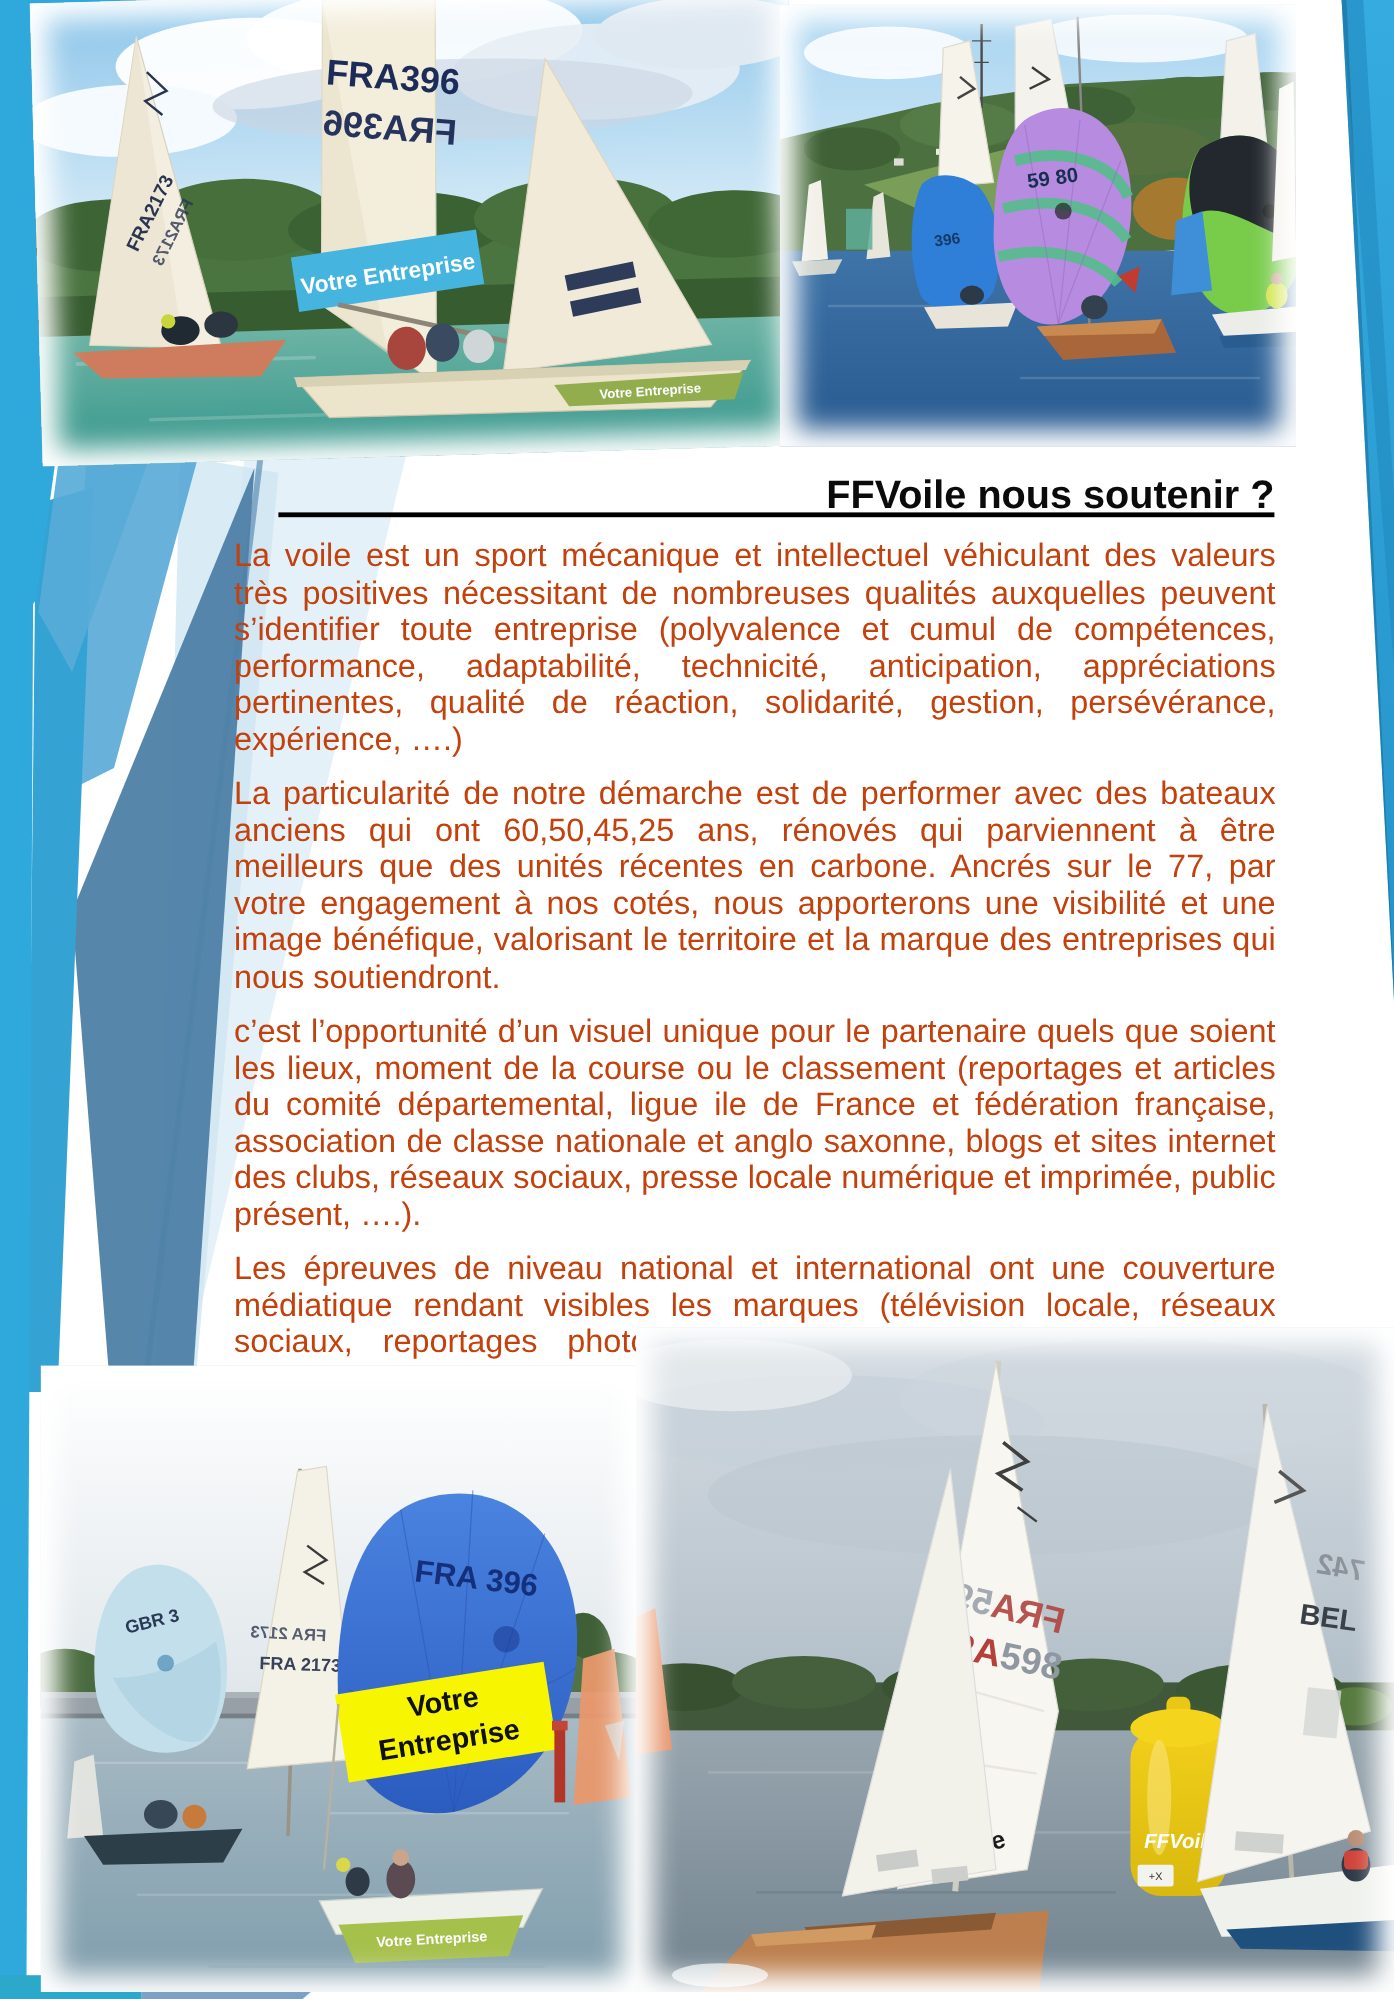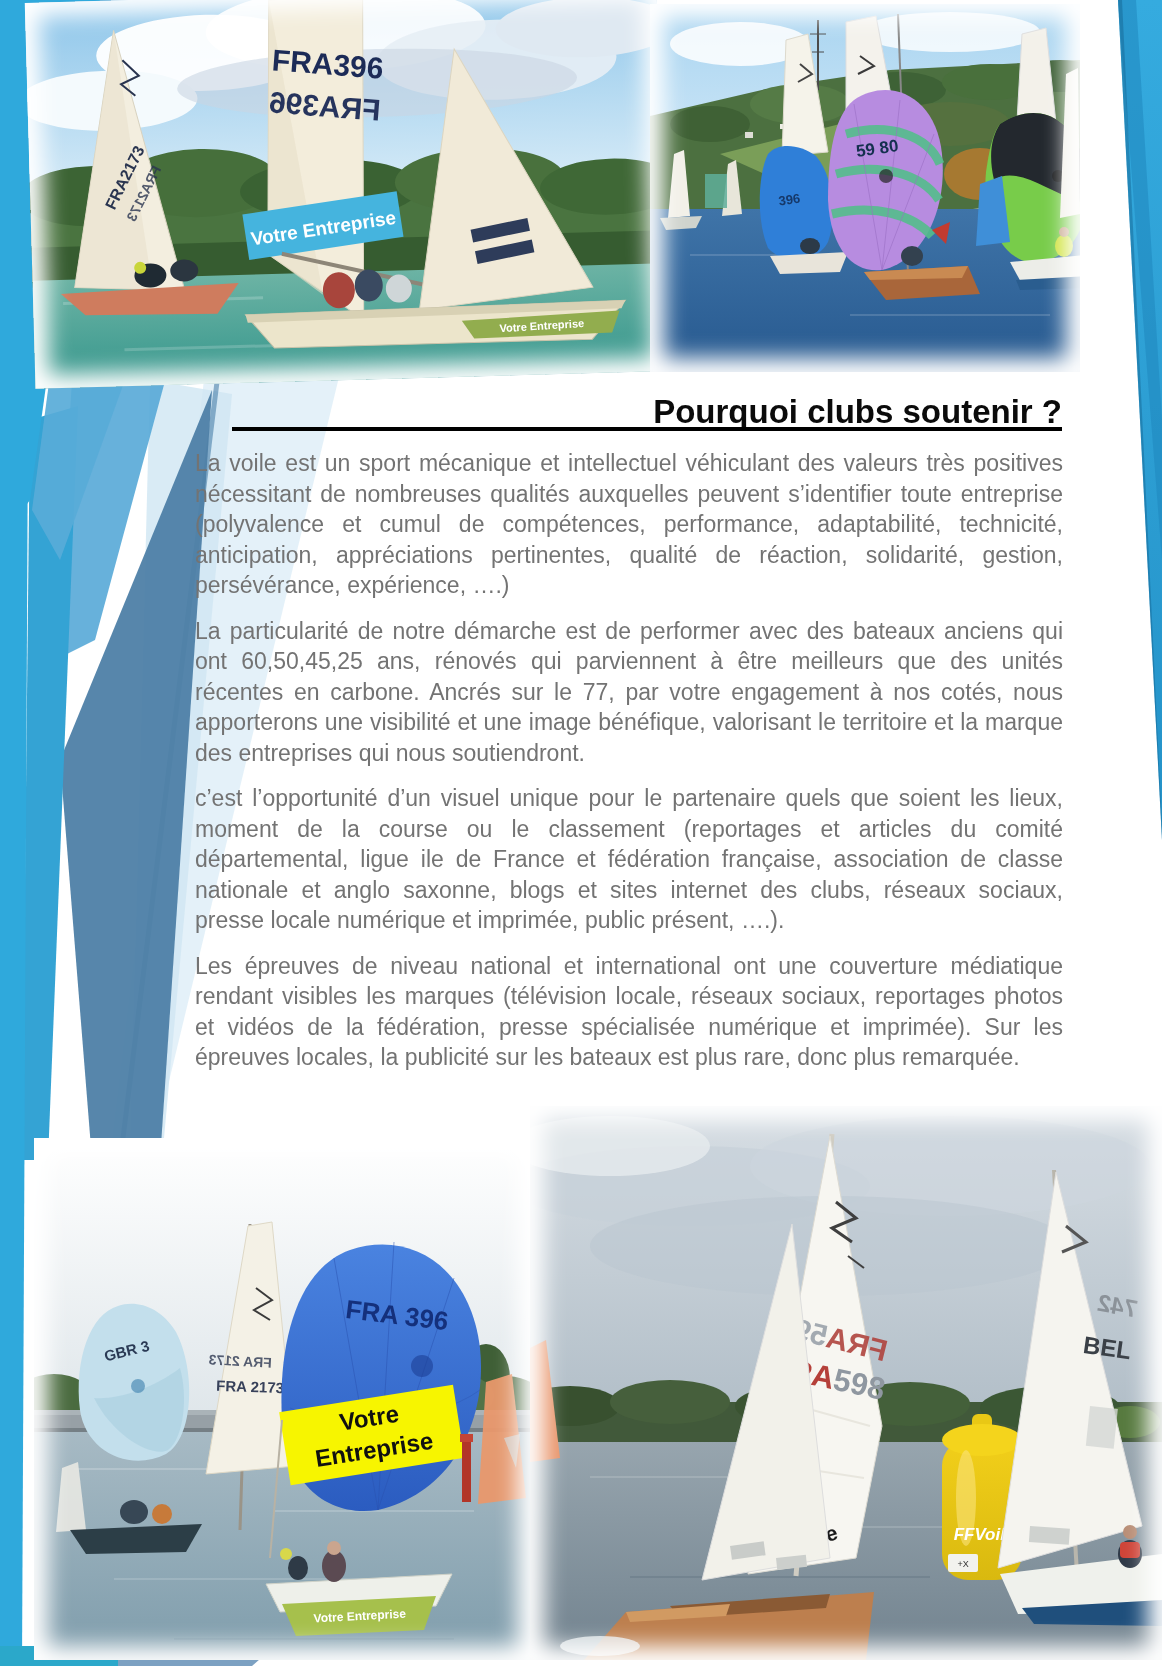--- a/index.html
+++ b/index.html
@@ -9,22 +9,22 @@
   .photo{position:absolute;overflow:hidden;background:#dfe9ef;}
   .photo svg{position:absolute;inset:0;width:100%;height:100%;display:block;}
   .feather{position:absolute;inset:0;box-shadow:inset 0 0 22px 14px #fff;pointer-events:none;}
   #photo-a{left:30px;top:-6px;width:632px;height:386px;transform:rotate(-1.6deg);}
   #photo-b{left:650px;top:4px;width:430px;height:368px;}
   #photo-c{left:34px;top:1138px;width:498px;height:522px;}
   #photo-d{left:530px;top:1106px;width:632px;height:554px;}
   #title{position:absolute;left:195px;right:100px;top:393px;text-align:right;
          font-size:33px;font-weight:bold;color:#0b0b0b;letter-spacing:0px;}
   #title-rule{position:absolute;left:232px;top:427px;width:830px;height:4px;background:#000;}
-  #body{position:absolute;left:195px;top:448px;width:868px;font-size:23px;line-height:30.5px;
-        color:#737373;text-align:justify;}
+  #body{position:absolute;left:195px;top:448px;width:868px;font-size:27px;line-height:30.5px;
+        color:#c2410c;text-align:justify;}
   #body p{margin:0 0 15px 0;}
   svg text{font-family:"Liberation Sans",sans-serif;}
 </style>
 </head>
 <body>
 
 <div id="page">
 
   <svg class="deco" style="left:0;top:0;width:440px;height:1666px;" viewBox="0 0 440 1666" preserveAspectRatio="none">
     <polygon points="250,0 430,0 150,1160 112,1140" fill="#dbecf7" opacity="0.75"></polygon>
@@ -191,21 +191,21 @@
       <polygon points="330,180 352,172 360,238 326,242" fill="#3f8fd8"></polygon>
       <polygon points="360,258 446,250 436,276 372,280" fill="#ecede8"></polygon>
       <polygon points="366,276 440,272 438,284 370,286" fill="#2a5d8f"></polygon>
       <ellipse cx="414" cy="242" rx="9" ry="11" fill="#cfe23e"></ellipse>
       <circle cx="414" cy="228" r="5" fill="#c8a88e"></circle>
       <polygon points="416,70 428,64 430,210 410,214" fill="#f1efe8"></polygon>
     </svg>
     <div class="feather"></div>
   </div>
 
-  <div id="title">Pourquoi clubs soutenir ?</div>
+  <div id="title">FFVoile nous soutenir ?</div>
   <div id="title-rule"></div>
 
   <div id="body">
     <p>La voile est un sport mécanique et intellectuel véhiculant des valeurs très positives nécessitant de nombreuses qualités auxquelles peuvent s’identifier toute entreprise (polyvalence et cumul de compétences, performance, adaptabilité, technicité, anticipation, appréciations pertinentes, qualité de réaction, solidarité, gestion, persévérance, expérience, ….)</p>
     <p>La particularité de notre démarche est de performer avec des bateaux anciens qui ont 60,50,45,25 ans, rénovés qui parviennent  à être meilleurs que des unités récentes en carbone. Ancrés sur le 77, par votre engagement à nos cotés, nous apporterons une visibilité et une image bénéfique, valorisant le territoire et la marque des entreprises qui nous soutiendront.</p>
     <p>c’est l’opportunité d’un visuel unique pour le partenaire quels que soient les lieux, moment de la course ou le classement (reportages et articles du comité départemental, ligue ile de France et fédération française, association de classe nationale et anglo saxonne, blogs et sites internet des clubs, réseaux sociaux, presse locale numérique et imprimée, public présent, ….).</p>
     <p>Les épreuves de niveau national et international ont une couverture médiatique rendant visibles les marques (télévision locale, réseaux sociaux, reportages photos et vidéos de la fédération, presse spécialisée numérique et imprimée). Sur les épreuves locales,  la publicité sur les bateaux est plus rare, donc plus remarquée.</p>
   </div>
 
   <div class="photo" id="photo-c">

